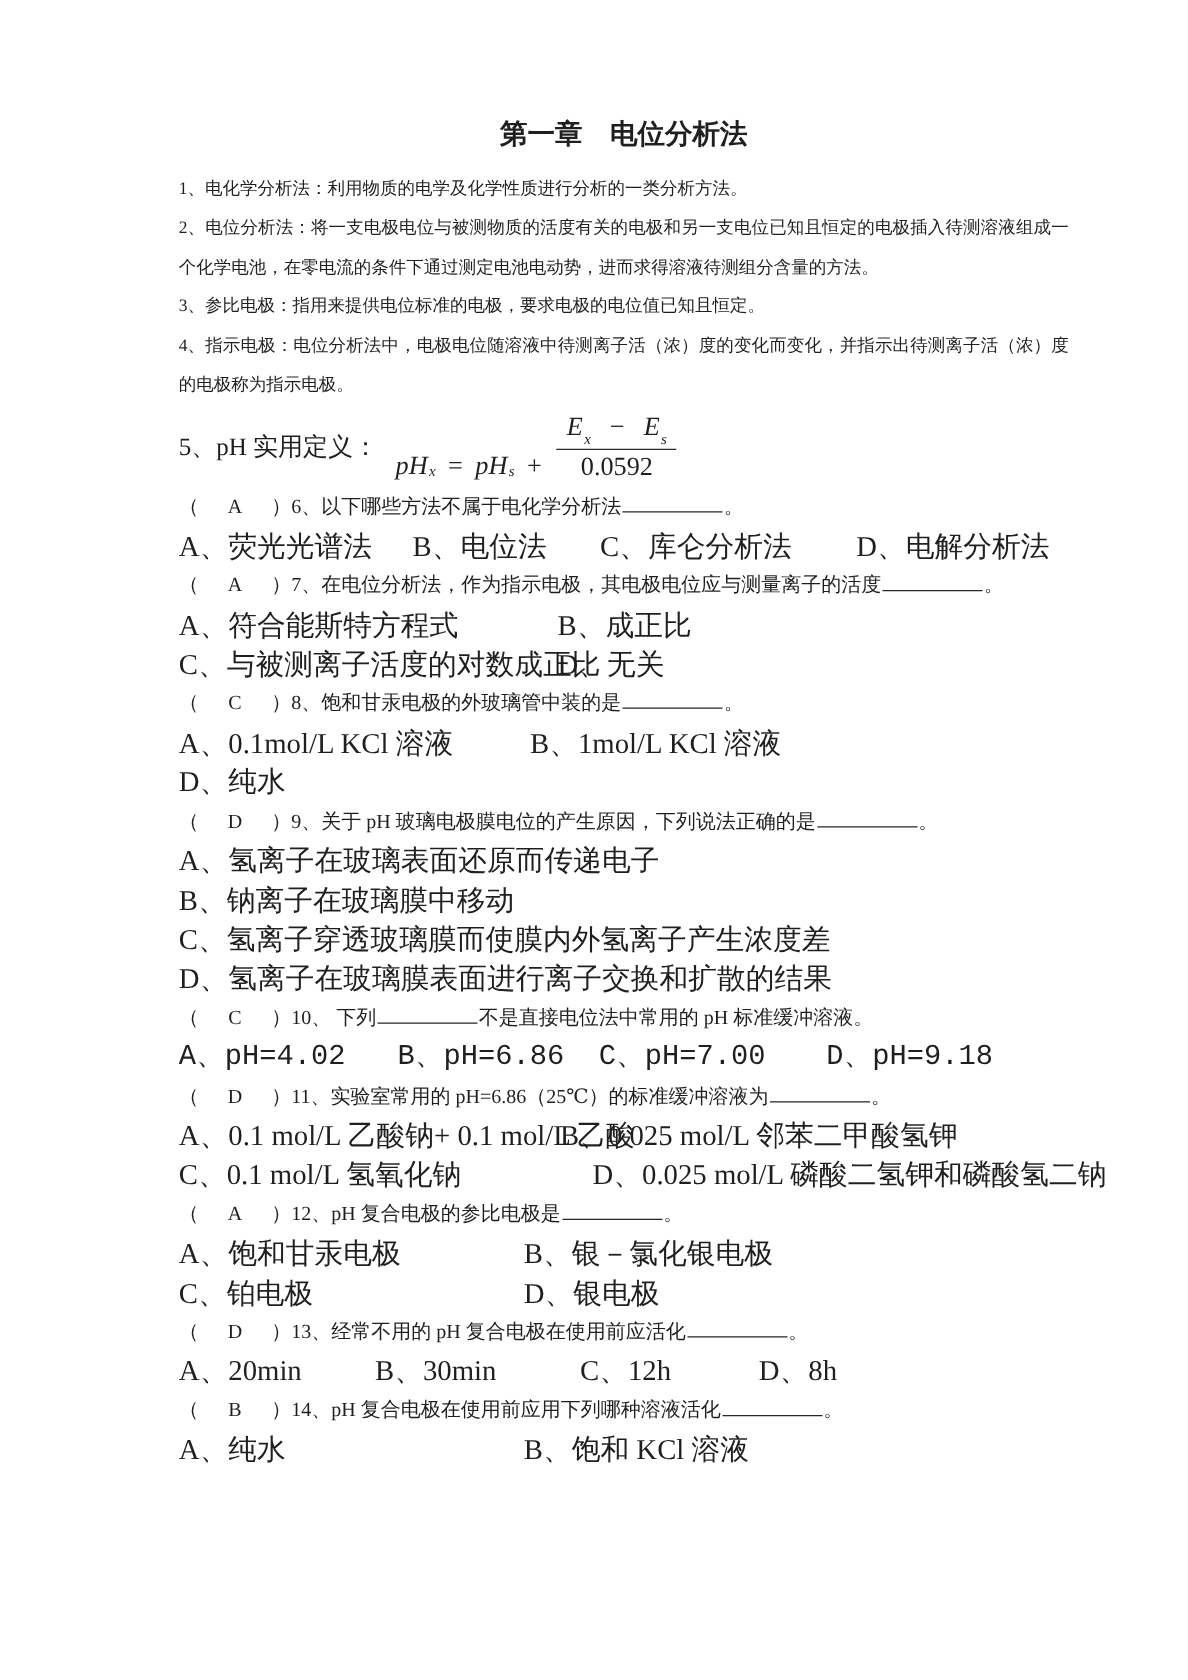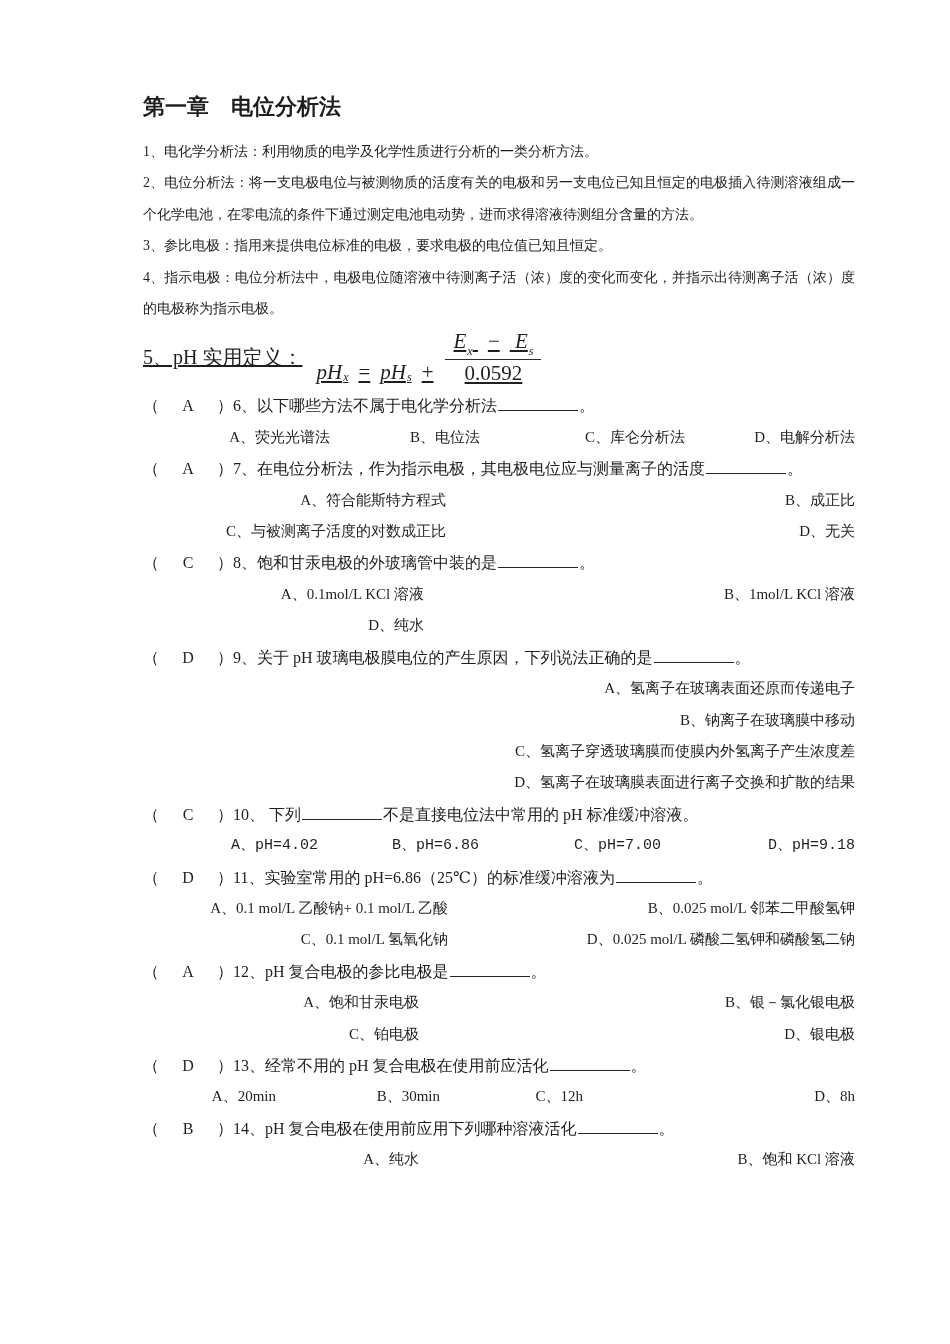--- a/index.html
+++ b/index.html
@@ -1,39 +1,39 @@
 <!DOCTYPE html>
 <html><head>
 <meta charset="utf-8">
 <style>
   html,body{margin:0;padding:0;}
   body{
     width:950px;height:1344px;background:#ffffff;position:relative;overflow:hidden;
     font-family:"Liberation Serif","DejaVu Serif",serif;color:#1f1f1f;
   }
   .page{position:absolute;left:143px;top:92px;width:712px;}
-  .doc-title{font-size:22px;font-weight:bold;margin:0 0 14px 0;line-height:30px;}
+  .doc-title{font-size:22px;font-weight:bold;text-align:center;margin:0 0 14px 0;line-height:30px;}
   .def{font-size:14px;line-height:31.4px;margin:0;text-align:justify;}
   
-  .formula-row{display:flex;align-items:center;height:62px;font-size:20px;margin:2px 0 2px 0;text-decoration:underline;}
+  .formula-row{display:flex;align-items:center;height:62px;font-size:20px;margin:2px 0 2px 0;}
   .math{display:inline-flex;align-items:flex-end;margin-left:14px;font-size:21px;}
   .mi{font-style:italic;}
   .msub{font-style:italic;font-size:12px;vertical-align:-8px;margin-left:1px;}
   .mop{margin:0 10px;}
   .frac{display:inline-flex;flex-direction:column;align-items:center;line-height:1.1;margin-left:2px;}
   .frac .num{padding:0 8px 1px 8px;border-bottom:1.5px solid #2a2a2a;}
   .frac .den{padding-top:2px;}
   .frac .msub{vertical-align:-7px;}
   
   .q{margin:0;}
   .q-head{font-size:16px;line-height:31.4px;white-space:nowrap;}
   .paren{letter-spacing:0;}
   .ans{display:inline-block;width:58px;text-align:center;}
   .blank{display:inline-block;width:80px;height:14px;border-bottom:1.4px solid #262626;vertical-align:baseline;margin:0 1px;}
-  .opts-row{display:grid;font-size:15px;line-height:31.4px;text-align:right;}
+  .opts-row{display:grid;font-size:23px;line-height:31.4px;}
   .opt{white-space:nowrap;}
   .g-q6{grid-template-columns:187px 150px 205px 1fr;}
   .g-q7{grid-template-columns:303px 1fr;}
   .g-q8{grid-template-columns:281px 1fr;}
   .g-q10{grid-template-columns:175px 161px 182px 1fr;font-family:Liberation Mono, monospace;}
   .g-q11{grid-template-columns:305px 1fr;}
   .g-q12{grid-template-columns:276px 1fr;}
   .g-q13{grid-template-columns:133px 140px 119px 1fr;gap:24px;}
   .g-q14{grid-template-columns:276px 1fr;}
 </style>

